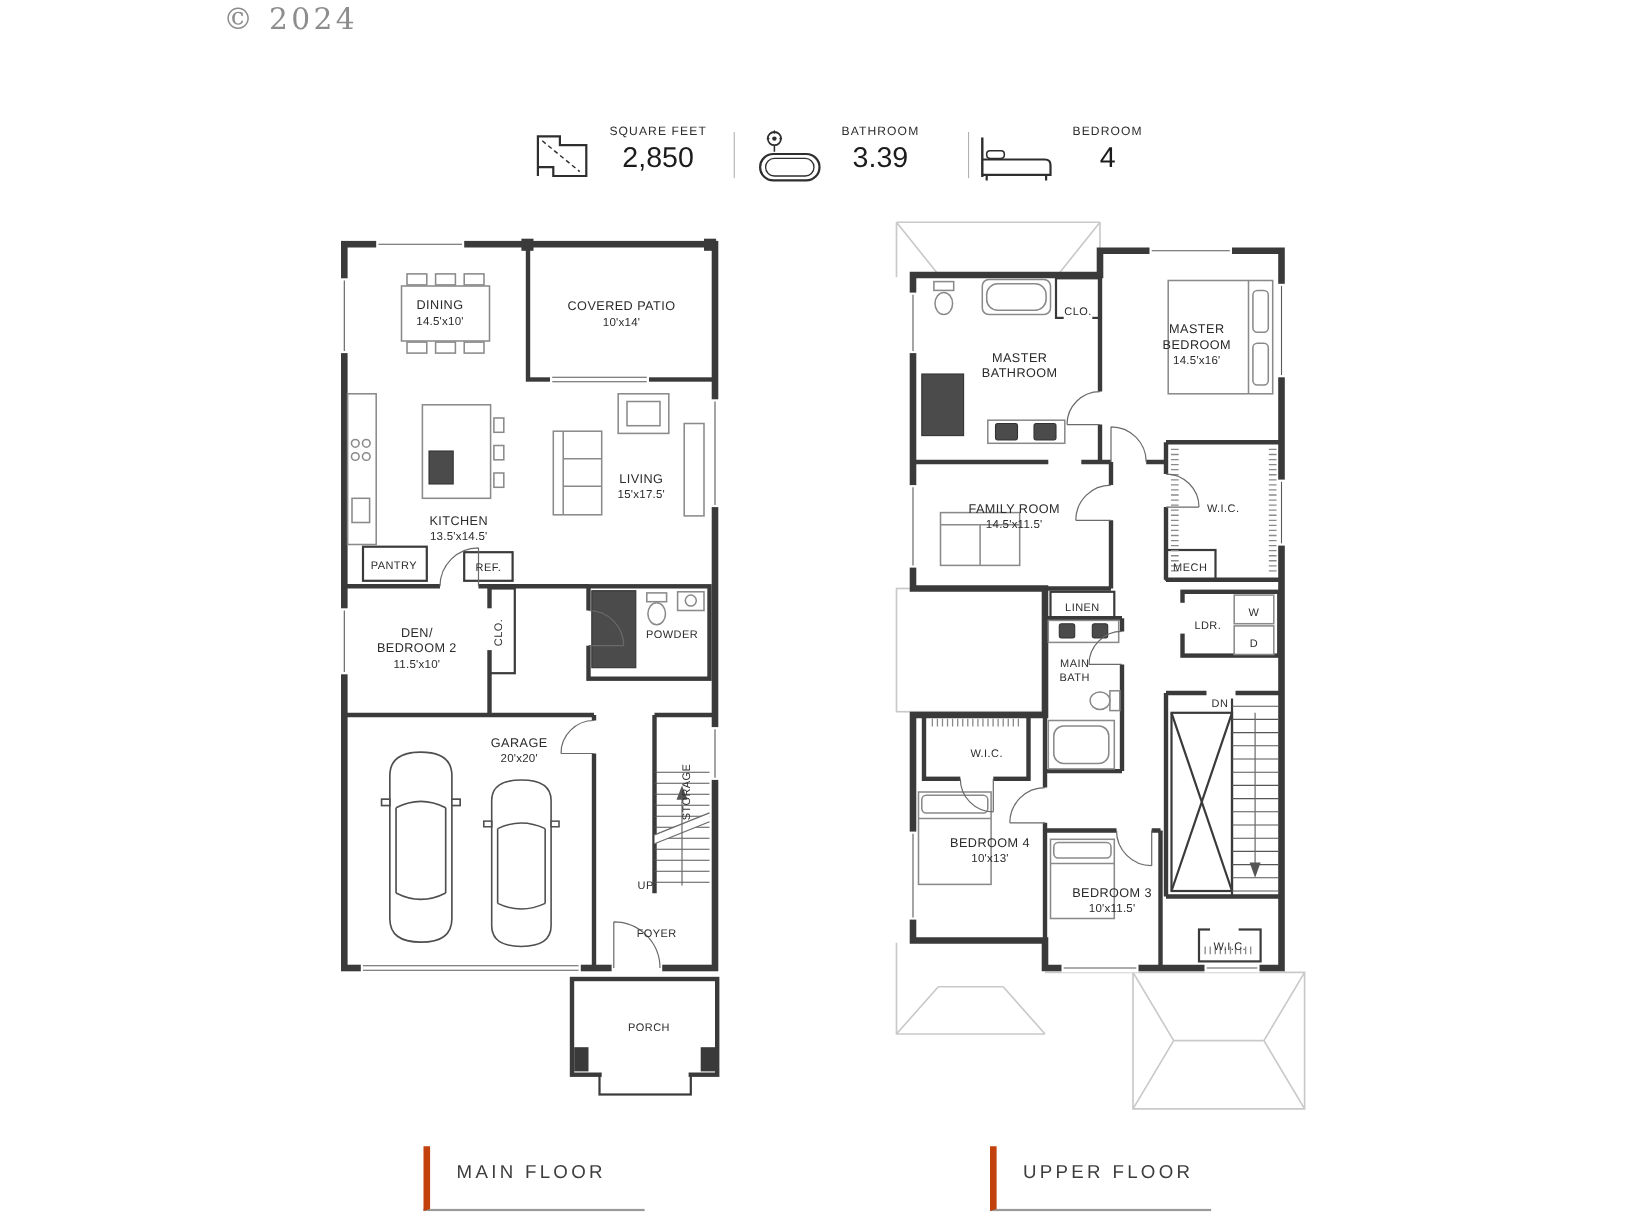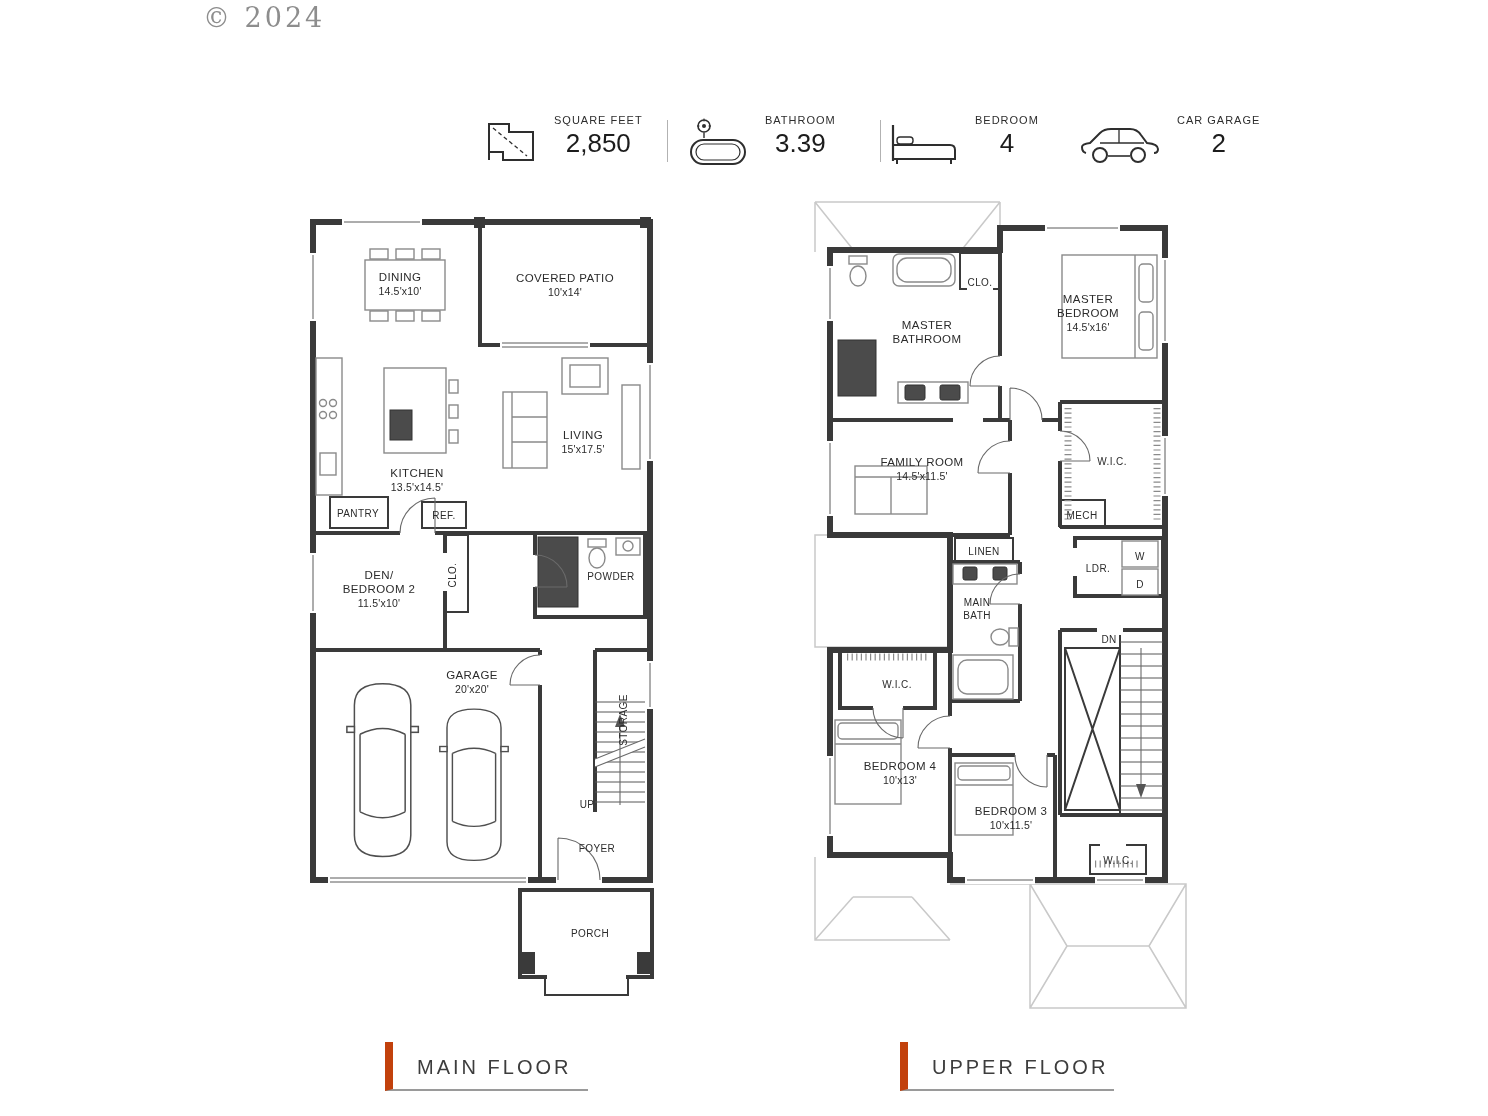--- a/index.html
+++ b/index.html
@@ -11,23 +11,23 @@
                border-top:1px solid #a9a9a9;border-bottom:1px solid #a9a9a9;
                padding:4px 0 8px 36px;box-sizing:border-box;}
   .title-block h1{margin:0;font-size:71px;font-weight:300;letter-spacing:9px;
                   color:#1c1c1c;line-height:1.0;}
   .stat{position:absolute;top:114px;height:56px;display:flex;gap:15px;}
   .stat-icon{display:flex;align-items:center;}
   .stat-text{text-align:center;}
   .stat-label{font-size:11px;letter-spacing:1px;color:#2d2d2d;white-space:nowrap;}
   .stat-value{font-size:26px;color:#1c1c1c;margin-top:2px;}
   .stat-divider{position:absolute;top:120px;width:1px;height:42px;background:#b2b2b2;}
-  .floor-title{position:absolute;top:1042px;border-left:8px solid #c2410c;
-               border-bottom:2px solid #9a9a9a;padding:14px 6px 10px 24px;
-               font-size:20px;letter-spacing:3px;color:#3d3d3d;min-width:165px;}
+  .floor-title{position:absolute;top:1042px;border-left:6px solid #c2410c;
+               border-bottom:2px solid #9a9a9a;padding:14px 6px 23px 24px;
+               font-size:17px;letter-spacing:3px;color:#3d3d3d;min-width:165px;}
   .plan{position:absolute;}
   
   .wall-ext{fill:none;stroke:var(--wall,#3a3a3a);stroke-width:6;}
   .wall-int{fill:none;stroke:var(--wall,#3a3a3a);stroke-width:4;}
   .wall-thin{fill:none;stroke:var(--wall,#3a3a3a);stroke-width:2;}
   .post{fill:var(--wall,#3a3a3a);stroke:none;}
   .fix{fill:#fff;stroke:var(--fixture,#8a8a8a);stroke-width:1.4;}
   .fixd{fill:#4b4b4b;stroke:#333;stroke-width:1;}
   .furn{fill:none;stroke:var(--fixture,#8a8a8a);stroke-width:1.4;}
   .door{fill:none;stroke:#6a6a6a;stroke-width:1.1;}
@@ -94,36 +94,20 @@
         <line x1="9" y1="42" x2="9" y2="47" stroke="#2e2e2e" stroke-width="2"></line>
         <line x1="63" y1="42" x2="63" y2="47" stroke="#2e2e2e" stroke-width="2"></line>
       </svg>
     </span>
     <div class="stat-text">
       <div class="stat-label">BEDROOM</div>
       <div class="stat-value">4</div>
     </div>
   </div>
 
-  <div class="stat" style="left:1078px">
-    <span class="stat-icon">
-      <svg width="84" height="46" viewBox="0 0 84 46">
-        <path d="M8,34 Q4,33 4,28 Q4,25 12,24 L22,14 Q26,10 33,10 H52 Q59,10 63,16 L69,24 Q80,25 80,30 Q80,34 76,34" fill="none" stroke="#2e2e2e" stroke-width="2"></path>
-        <line x1="41" y1="10" x2="41" y2="24" stroke="#2e2e2e" stroke-width="1.3"></line>
-        <line x1="22" y1="24" x2="66" y2="24" stroke="#2e2e2e" stroke-width="1.3"></line>
-        <circle cx="22" cy="36" r="7" fill="#fff" stroke="#2e2e2e" stroke-width="2"></circle>
-        <circle cx="60" cy="36" r="7" fill="#fff" stroke="#2e2e2e" stroke-width="2"></circle>
-        <line x1="30" y1="37" x2="52" y2="37" stroke="#2e2e2e" stroke-width="1.6"></line>
-      </svg>
-    </span>
-    <div class="stat-text">
-      <div class="stat-label">CAR GARAGE</div>
-      <div class="stat-value">2</div>
-    </div>
-  </div>
 
   <svg class="plan" style="left:300px;top:215px" width="360" height="800" viewBox="0 0 360 800">
     <defs>
       <g id="car" class="car">
         <path d="M10,28 Q10,6 40,6 Q70,6 70,28 L70,162 Q70,184 40,184 Q10,184 10,162 Z"></path>
         <path d="M16,58 Q40,46 64,58" fill="none"></path>
         <path d="M16,138 Q40,150 64,138" fill="none"></path>
         <line x1="16" y1="58" x2="16" y2="138"></line>
         <line x1="64" y1="58" x2="64" y2="138"></line>
         <rect x="2" y="50" width="8" height="6"></rect>

